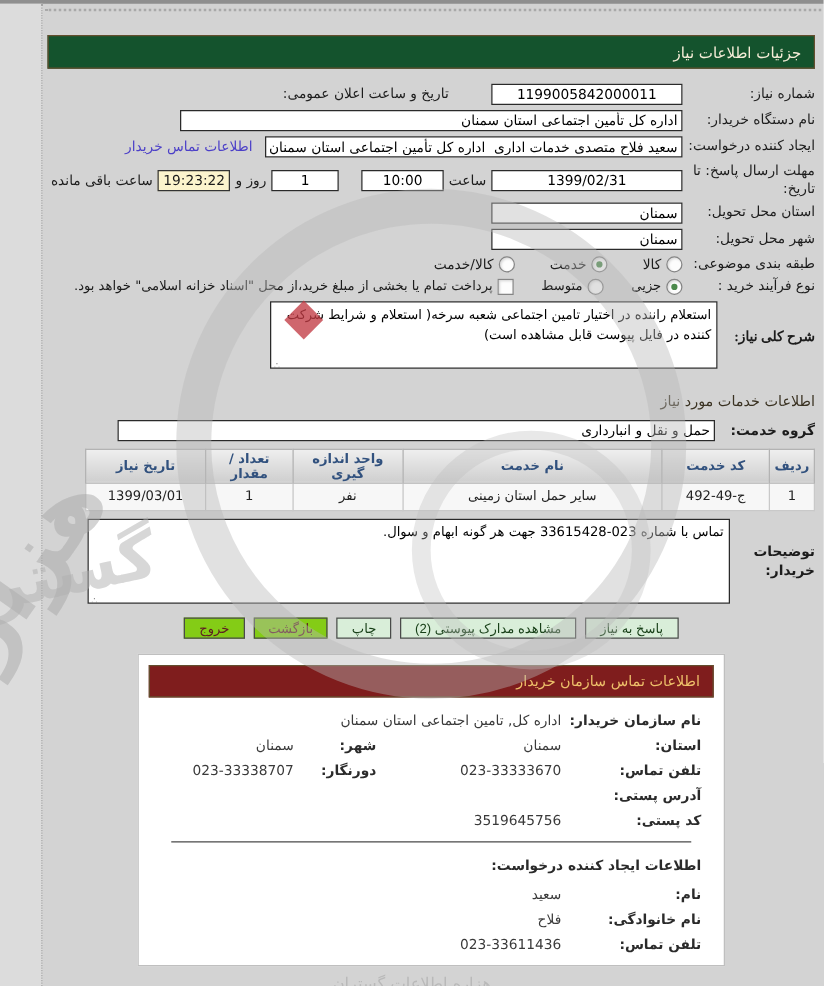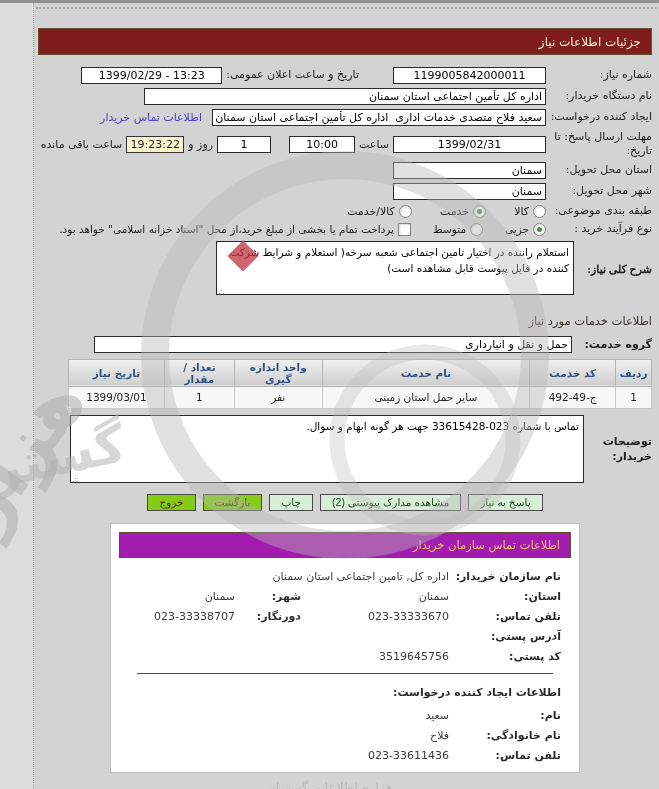--- a/index.html
+++ b/index.html
@@ -6,21 +6,21 @@
   .viewport{
     position:relative;width:659px;height:789px;overflow:hidden;
     background:#d3d3d3;direction:rtl;
     font-family:"DejaVu Sans",sans-serif;font-size:11px;color:#1c1c1c;
   }
   .top-strip{position:absolute;top:0;left:0;right:0;height:3px;background:#8f8f8f;}
   .dotted-line{position:absolute;top:7px;left:36px;right:2px;border-top:2px dotted #a9a9a9;}
   .left-rail{position:absolute;top:3px;left:0;width:33px;bottom:0;background:#dcdcdc;border-right:1px dotted #a5a5a5;}
   .main{position:absolute;top:28px;left:38px;width:614px;}
   .panel-header{
-    height:25px;background:#7f1d1d;border:1px solid #63四e2e;border:1px solid #634e2e;
+    height:25px;background:#14532d;border:1px solid #63四e2e;border:1px solid #634e2e;
     color:#f6edd8;display:flex;align-items:center;padding:0 10px;font-size:12px;margin-bottom:12px;
   }
   .frow{display:flex;align-items:center;margin-bottom:4px;gap:4px;}
   .lbl{width:102px;flex:none;line-height:1.3;}
   .box{border:1px solid #2a2a2a;background:#fff;height:15px;font-family:"DejaVu Sans",sans-serif;font-size:11px;padding:0 3px;}
   .ltr{direction:ltr;text-align:center;}
   .rgt{text-align:right;}
   .w145{width:145px}.w135{width:133px}.w330{width:326px}.w397{width:394px}.w60{width:58px}.w50{width:46px}
   .countdown{background:#fcf4cd;border:1px solid #333;width:56px;height:15px;direction:ltr;text-align:center;display:inline-block;line-height:15px;}
   .link{color:#4b3fc8;margin-right:6px;cursor:pointer;}
@@ -43,21 +43,21 @@
   table.svc{width:584px;border-collapse:collapse;margin:0 0 6px;}
   table.svc th{background:linear-gradient(#efefef,#cfcfcf);color:#31517e;font-weight:bold;font-size:10.5px;
     border:1px solid #b3b3b3;height:20px;padding:1px 3px;}
   table.svc td{background:#f7f7f7;border:1px solid #c9c9c9;text-align:center;height:19px;font-size:10.5px;color:#222;}
   .lbl-notes{width:64px;font-weight:bold;flex:none;line-height:1.35;}
   .btnrow{display:flex;justify-content:center;gap:7px;margin:8px 0 12px;}
   .btn{border:1px solid #4a4a4a;height:17px;padding:0 11px;font-size:10.5px;display:flex;align-items:center;cursor:pointer;white-space:nowrap;}
   .btn.green{background:#d9eed9;color:#173f17;}
   .btn.pink{background:#84cc16;color:#5d1b24;}
   .cpanel{background:#fff;border:1px solid #bfbfbf;width:470px;margin-right:72px;padding:8px 8px 10px;box-sizing:border-box;}
-  .panel-header2{height:24px;background:#a21caf;border:1px solid #634e2e;color:#eec06a;
+  .panel-header2{height:24px;background:#7f1d1d;border:1px solid #634e2e;color:#eec06a;
     display:flex;align-items:center;padding:0 10px;font-size:11.5px;margin-bottom:12px;}
   .crow{display:flex;margin:0 10px 7px;align-items:flex-start;}
   .clbl{width:112px;font-weight:bold;flex:none;color:#2b2b2b;}
   .cval{width:148px;flex:none;color:#3a3a3a;}
   .cval.num{direction:ltr;text-align:right;}
   .clbl2{width:66px;font-weight:bold;flex:none;color:#2b2b2b;}
   .cval2{color:#3a3a3a;}
   .chr{border:none;border-top:1px solid #4a4a4a;margin:10px 18px 12px;}
   .ctitle{font-weight:bold;margin:0 10px 10px;color:#2b2b2b;}
   .watermark{position:absolute;top:40px;left:0;width:659px;height:560px;pointer-events:none;z-index:30;}
@@ -75,21 +75,20 @@
   <div class="main">
 
     <div class="panel-header">
       <span>جزئیات اطلاعات نیاز</span>
     </div>
 
     <div class="frow">
       <span class="lbl">شماره نیاز:</span>
       <input class="box ltr w145" value="1199005842000011" style="">
       <span class="lbl" style="width:auto;margin-right:30px;">تاریخ و ساعت اعلان عمومی:</span>
-      <input class="box ltr w135" value="1399/02/29 - 13:23" style="">
     </div>
 
     <div class="frow">
       <span class="lbl">نام دستگاه خریدار:</span>
       <input class="box rgt w397" value="اداره کل تأمین اجتماعی استان سمنان" style="">
     </div>
 
     <div class="frow">
       <span class="lbl">ایجاد کننده درخواست:</span>
       <input class="box rgt w330" value="سعید فلاح متصدی خدمات اداری  اداره کل تأمین اجتماعی استان سمنان" style="">

